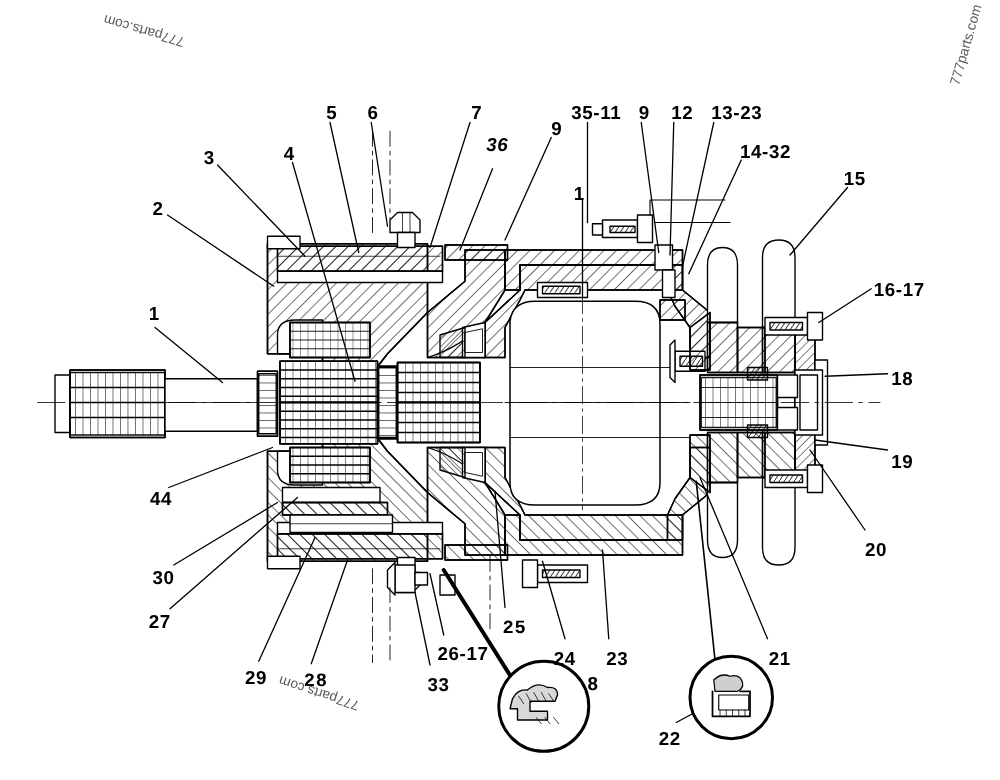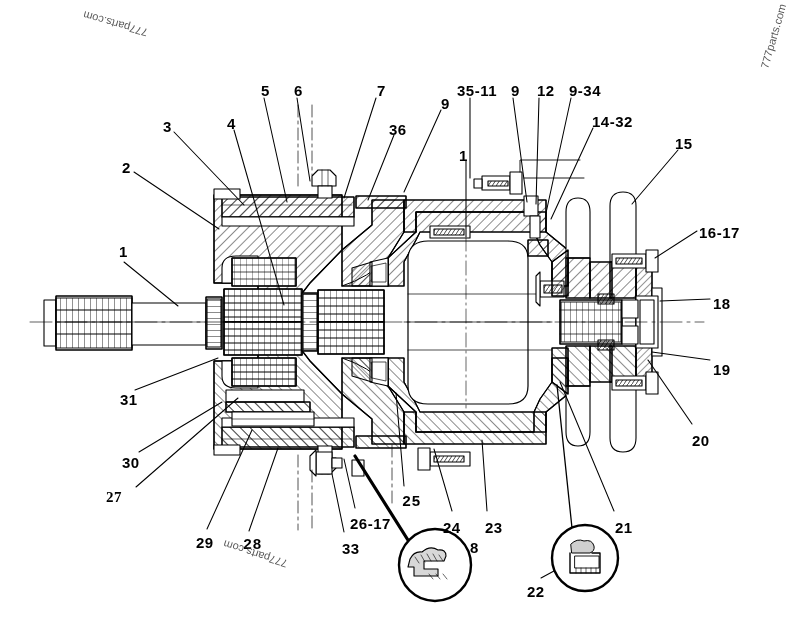--- a/index.html
+++ b/index.html
@@ -404,27 +404,27 @@
       <div class="callout" style="left: 537px; top: 83px;">12</div>
       <div class="callout" style="left: 675px; top: 136px;">15</div>
       <div class="callout" style="left: 713px; top: 296px;">18</div>
       <div class="callout" style="left: 713px; top: 362px;">19</div>
       <div class="callout" style="left: 692px; top: 433px;">20</div>
       <div class="callout" style="left: 615px; top: 520px;">21</div>
       <div class="callout" style="left: 527px; top: 584px;">22</div>
       <div class="callout" style="left: 485px; top: 520px;">23</div>
       <div class="callout" style="left: 443px; top: 520px;">24</div>
       <div class="callout" style="left: 402px; top: 495px; font-family: Liberation Mono, monospace;">25</div>
-      <div class="callout" style="left: 106px; top: 490px; font-family: Liberation Serif, serif;">27</div>
+      <div class="callout" style="left: 119px; top: 490px;">27</div>
       <div class="callout" style="left: 122px; top: 455px;">30</div>
-      <div class="callout" style="left: 120px; top: 392px;">31</div>
+      <div class="callout" style="left: 120px; top: 392px;">44</div>
       <div class="callout" style="left: 342px; top: 541px;">33</div>
-      <div class="callout" style="left: 389px; top: 122px;">36</div>
+      <div class="callout" style="left: 389px; top: 109px; font-style: italic;">36</div>
       <div class="callout" style="left: 457px; top: 83px;">35-11</div>
-      <div class="callout" style="left: 569px; top: 83px;">9-34</div>
+      <div class="callout" style="left: 569px; top: 83px;">13-23</div>
       <div class="callout" style="left: 592px; top: 114px;">14-32</div>
       <div class="callout" style="left: 699px; top: 225px;">16-17</div>
       <div class="callout" style="left: 350px; top: 516px;">26-17</div>
       <div class="callout" style="left: 243px; top: 538px; font-family: Liberation Mono, monospace;">28</div>
       <div class="callout" style="left: 196px; top: 535px;">29</div>
     </div>
 
   <div class="watermark wm-tl">777parts.com</div>
   <div class="watermark wm-tr">777parts.com</div>
   <div class="watermark wm-bl">777parts.com</div>

